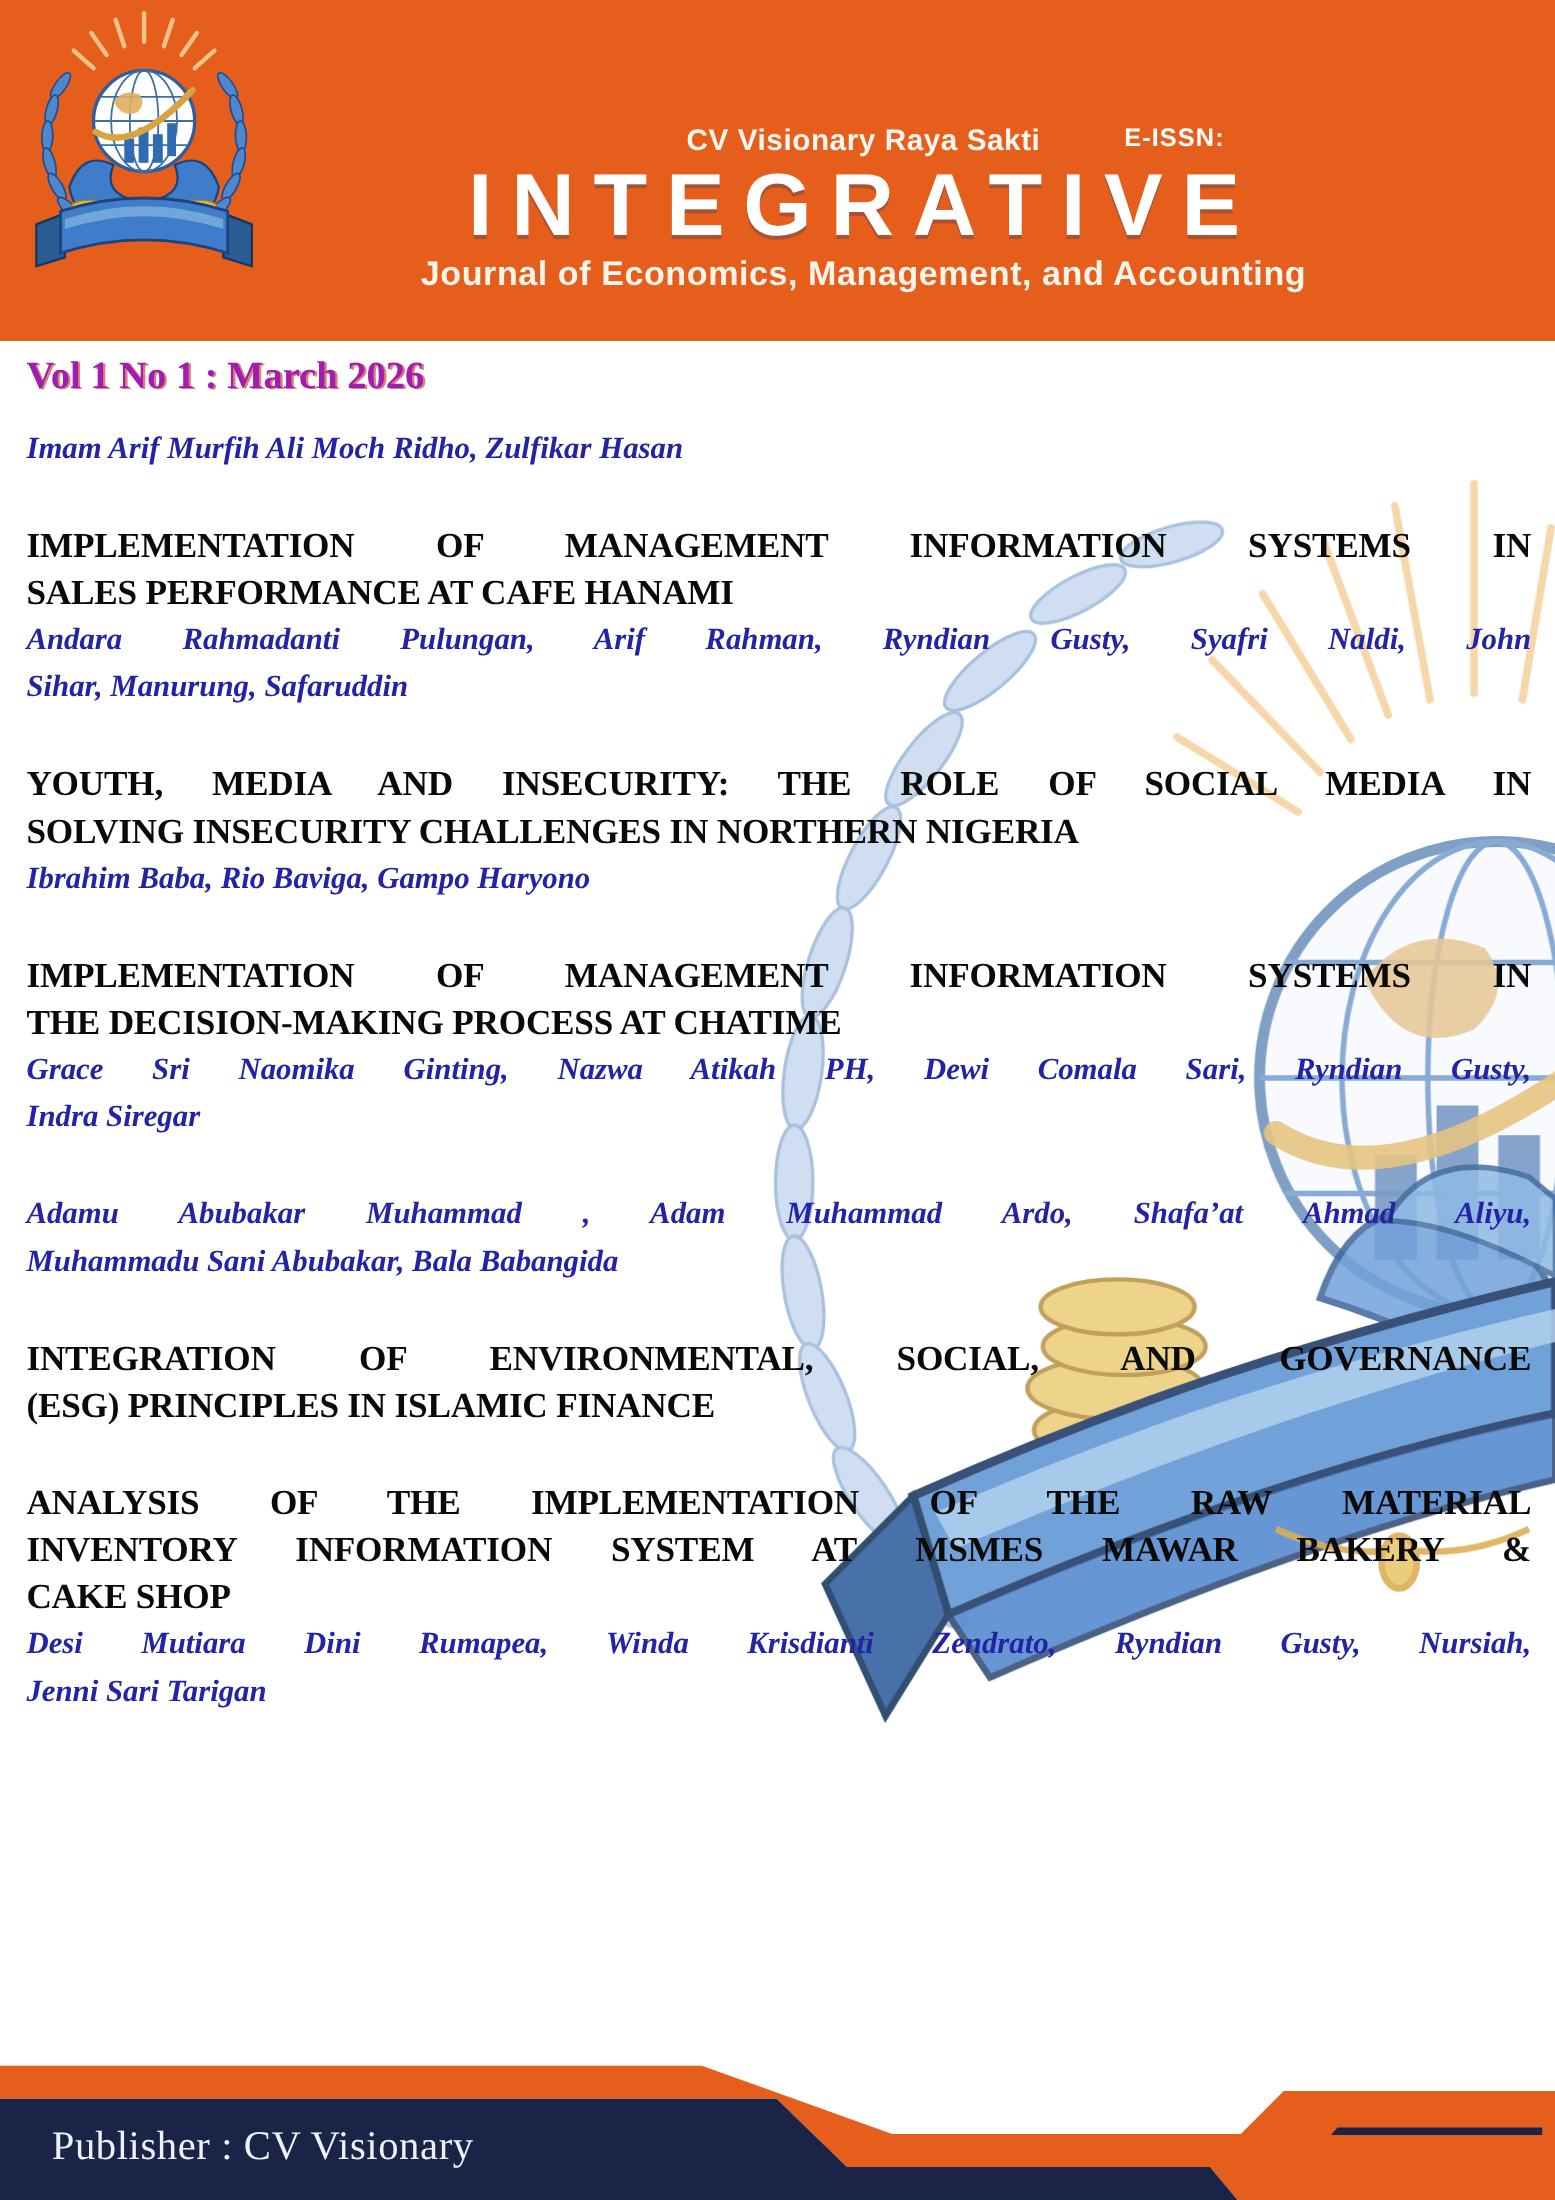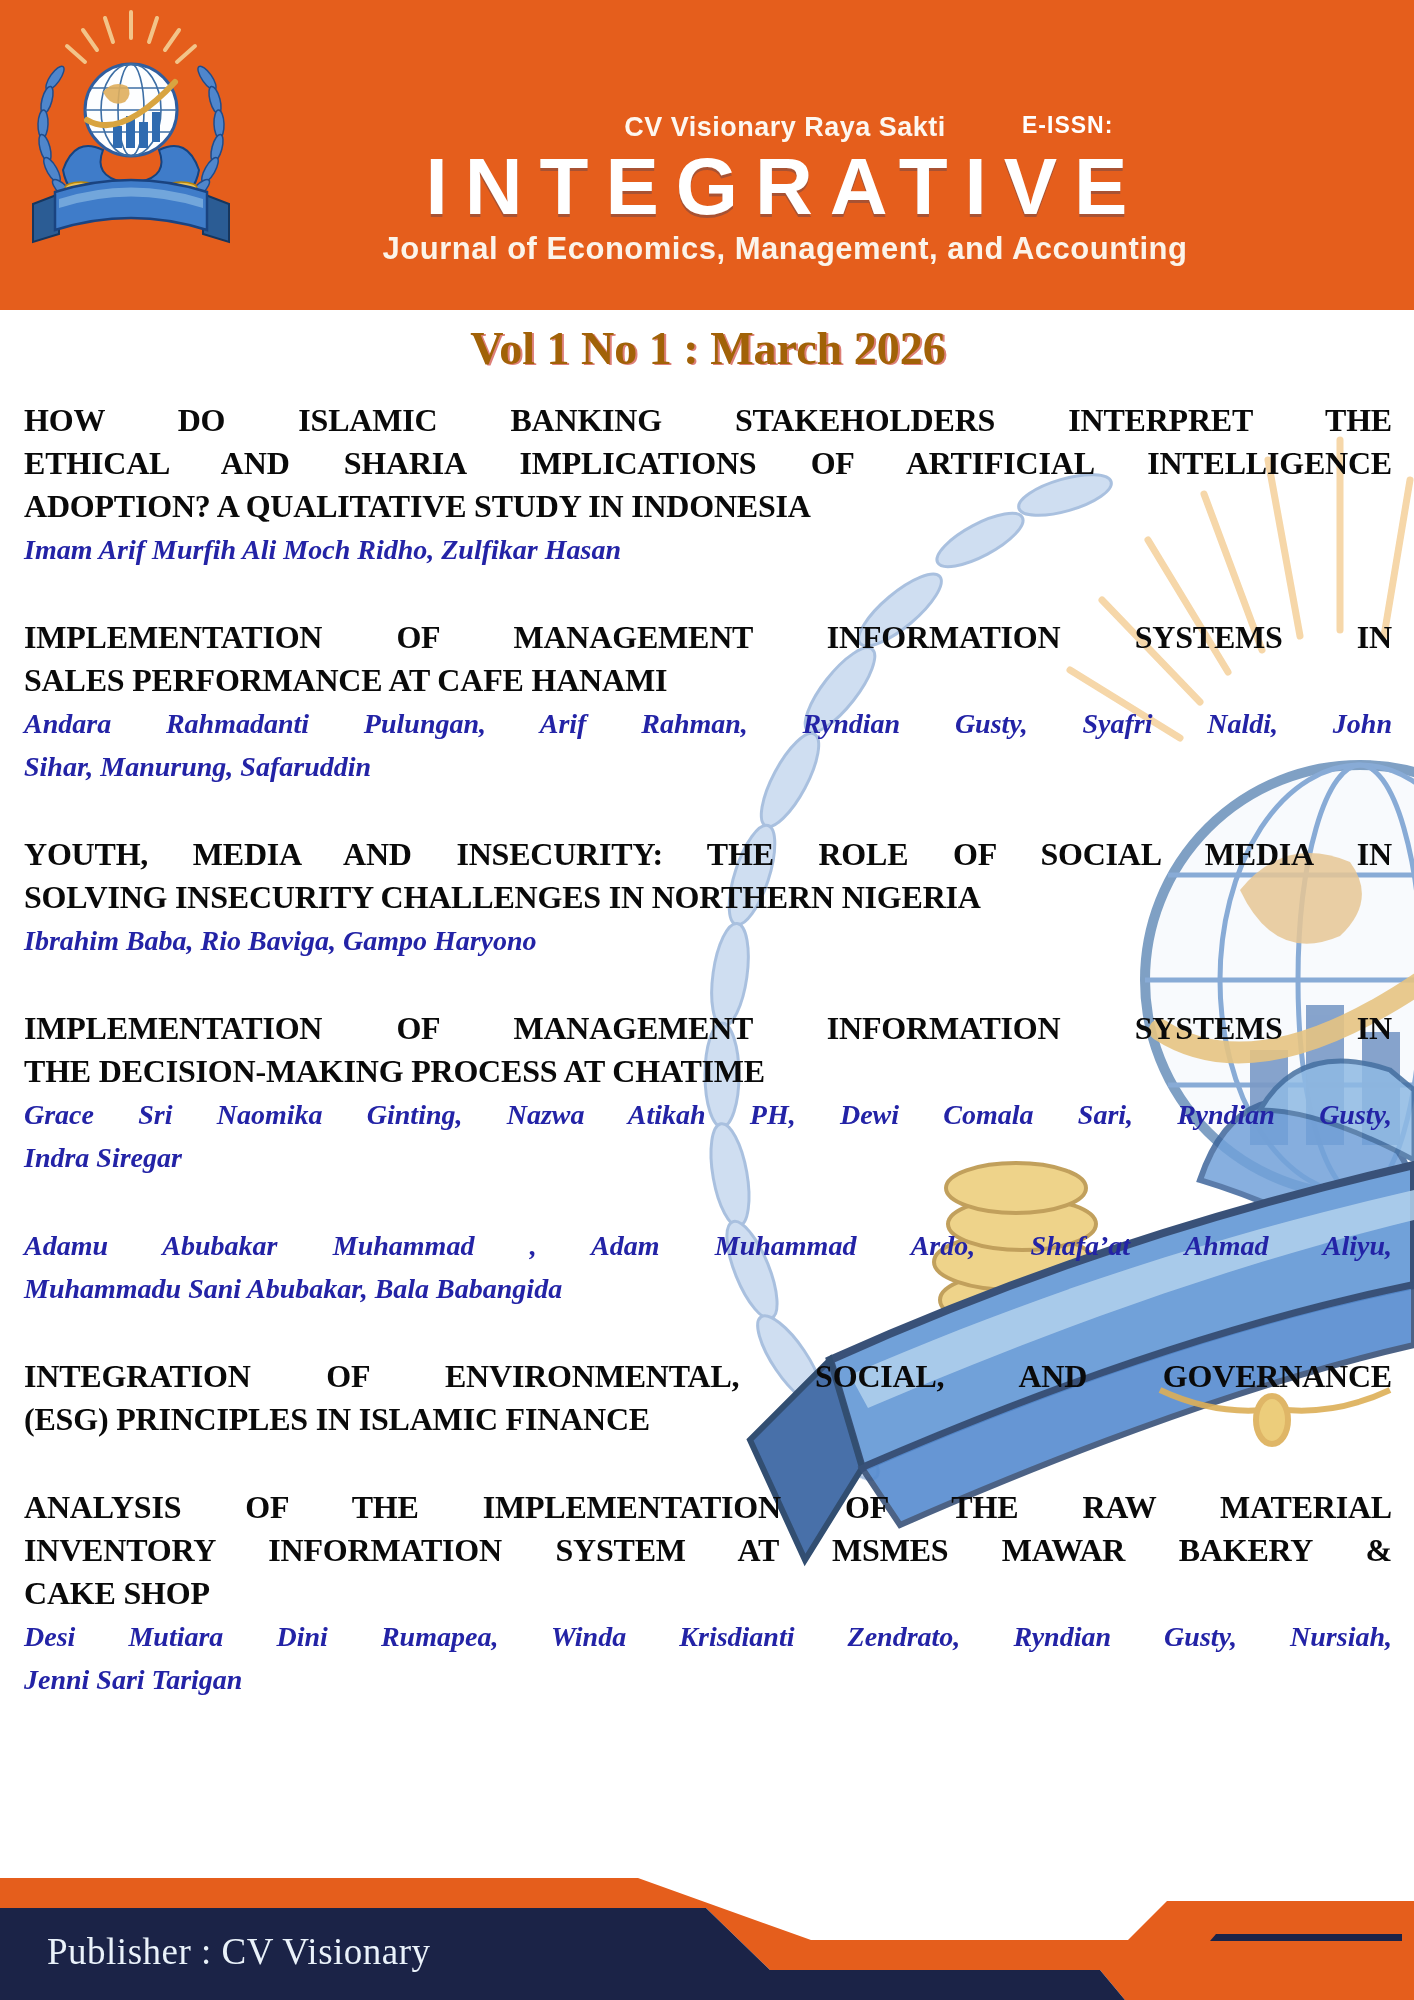--- a/index.html
+++ b/index.html
@@ -35,24 +35,23 @@
     font-size:23px; color:#ffffff; letter-spacing:1px;
   }
   
   .watermark { position:absolute; left:600px; top:420px; width:814px; height:1150px; pointer-events:none; }
   
   .content {
     position:absolute; left:0; top:310px; width:1414px; height:1558px;
     padding:8px 22px 0 24px; z-index:3;
   }
   .vol-line {
-    font-size:46px; font-weight:bold; color:#a16207;
+    font-size:35px; font-weight:bold; color:#a21caf;
     text-shadow:2px 1px 0 rgba(198,42,32,.6);
     margin:4px 0 24px;
-    text-align:center;
   }
   .article { margin-bottom:45px; }
   .article-title {
     font-size:32px; font-weight:bold; color:#0A0A0A;
     line-height:43px; letter-spacing:-0.2px;
   }
   .article-authors {
     font-size:28px; font-weight:bold; font-style:italic; color:#2323A6;
     line-height:43px;
   }
@@ -217,25 +216,20 @@
         <path d="M790,970 q-60,28 -120,18" fill="none"></path>
         <ellipse cx="672" cy="1000" rx="16" ry="24"></ellipse>
       </g>
     </g>
   </svg>
 
   <div class="content">
     <div class="vol-line">Vol 1 No 1 : March 2026</div>
 
     <div class="article">
-      <div class="article-title">
-          <div class="jl">HOW DO ISLAMIC BANKING STAKEHOLDERS INTERPRET THE</div>
-          <div class="jl">ETHICAL AND SHARIA IMPLICATIONS OF ARTIFICIAL INTELLIGENCE</div>
-          <div>ADOPTION? A QUALITATIVE STUDY IN INDONESIA</div>
-        </div>
       <div class="article-authors">
           <div>Imam Arif Murfih Ali Moch Ridho, Zulfikar Hasan</div>
         </div>
     </div>
 
     <div class="article">
       <div class="article-title">
           <div class="jl">IMPLEMENTATION OF MANAGEMENT INFORMATION SYSTEMS IN</div>
           <div>SALES PERFORMANCE AT CAFE HANAMI</div>
         </div>

